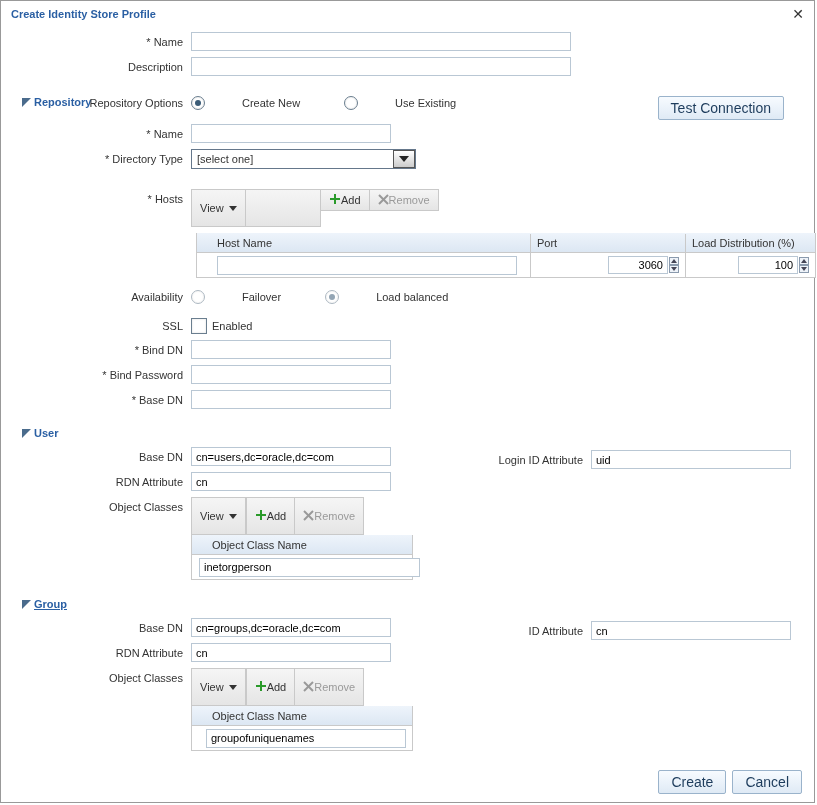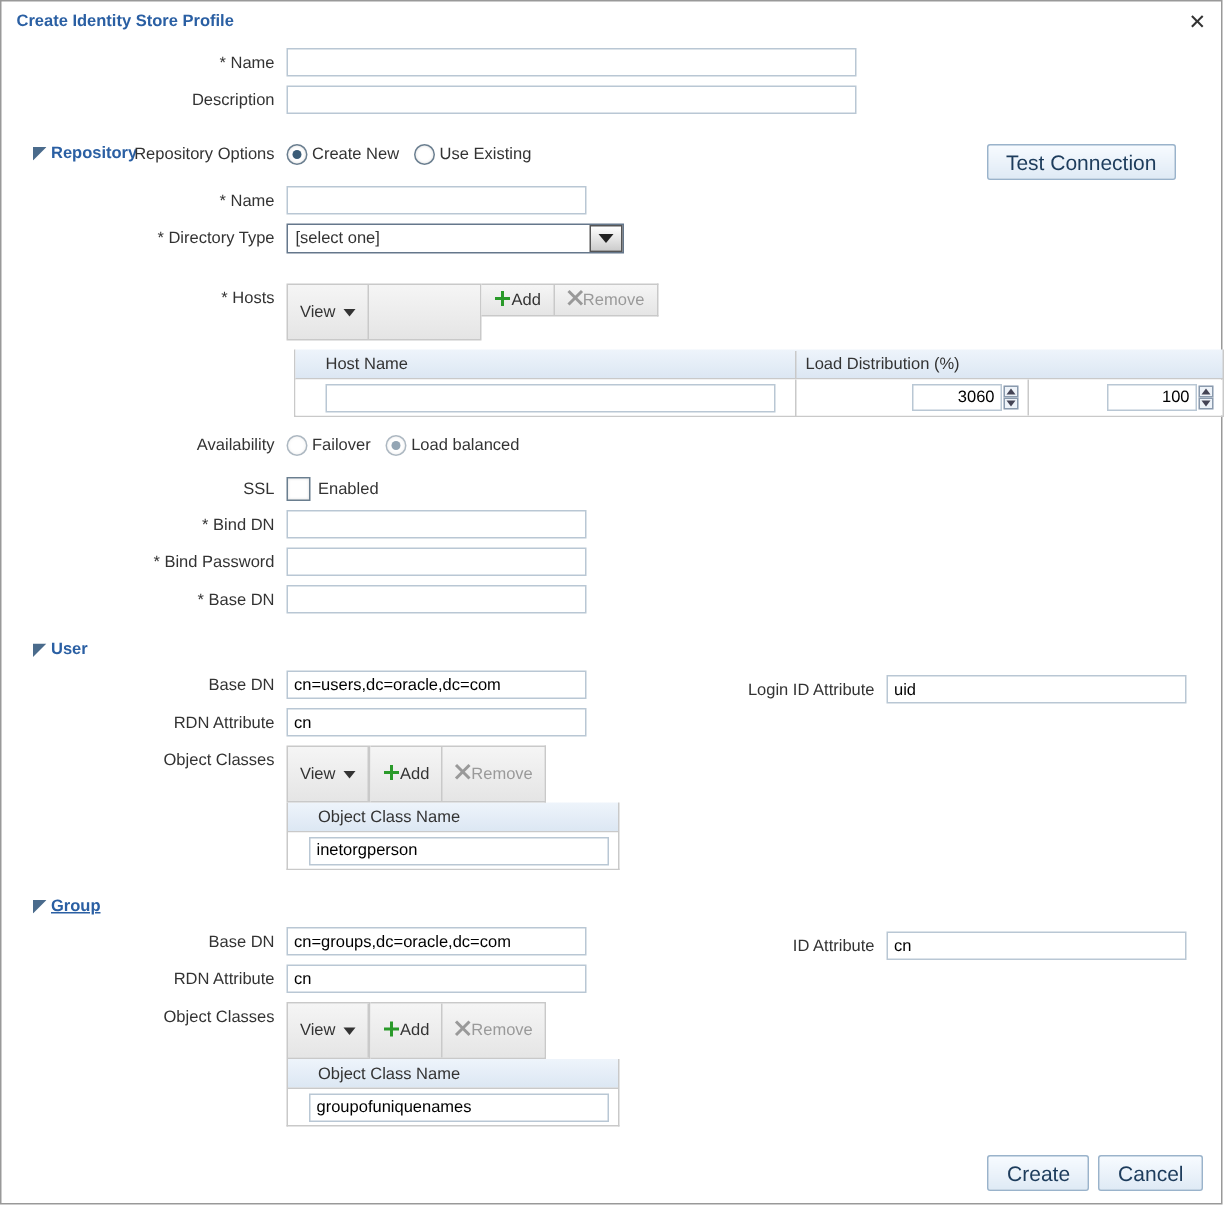--- a/index.html
+++ b/index.html
@@ -13,21 +13,21 @@
   .label{width:175px;text-align:right;padding-right:8px;color:#333;}
   .req::before{content:"* ";}
   input[type=text],input[type=password]{border:1px solid #b9c7d4;height:19px;padding:1px 4px;font-size:11px;background:#fff;}
   .w380{width:380px;}
   .w200{width:200px;}
 
   .section-header{color:#2a5fa3;font-weight:bold;font-size:11px;display:flex;align-items:center;margin:8px 0 8px 0;padding-left:6px;}
   .section-header .tri{margin-right:3px;}
   .tri svg{display:block;}
 
-  .radio-group{display:flex;align-items:center;}
+  .radio-group{display:flex;align-items:center;gap:34px;}
   .radio{width:14px;height:14px;border:1px solid #6a7e8f;border-radius:50%;margin-right:3px;display:inline-flex;align-items:center;justify-content:center;background:#fff;box-shadow:inset 0 0 2px rgba(0,0,0,.15);}
   .radio.sel::after{content:"";width:6px;height:6px;border-radius:50%;background:#3b5c77;}
   .radio.dis{opacity:.55;}
   .checkbox{width:16px;height:16px;border:1px solid #6a7e8f;background:#fff;box-shadow:inset 0 0 2px rgba(0,0,0,.15);}
 
   .btn{background:linear-gradient(#f7fbff,#dfeaf5);border:1px solid #9ab3cb;border-radius:2px;padding:3px 12px;font-size:14px;color:#1d3c5c;cursor:pointer;}
 
   .select{border:1px solid #65778b;height:20px;width:225px;display:flex;align-items:center;justify-content:space-between;padding:0 0 0 5px;background:#fff;}
   .select .arrow-box{width:22px;height:18px;border:1px solid #555;background:linear-gradient(#fff,#ccc);display:flex;align-items:center;justify-content:center;}
   .arrow-down{width:0;height:0;border-left:5px solid transparent;border-right:5px solid transparent;border-top:6px solid #222;}
@@ -160,20 +160,21 @@
           </span>
           <span>Remove</span>
         </div>
       </div>
     </div>
 
     <div class="table hosts-table">
       <div class="thead">
         <div class="th"></div>
         <div class="th" style="flex:0 0 320px;">Host Name</div>
+        <div class="th" style="flex:0 0 155px;">Port</div>
         <div class="th" style="flex:1;border-right:none;">Load Distribution (%)</div>
       </div>
       <div class="trow">
         <div class="td"></div>
         <div class="td" style="flex:0 0 320px;"><input type="text" style="width: 300px;" value=""></div>
         <div class="td" style="flex:0 0 155px;display:flex;justify-content:flex-end;">
           <div class="spin">
               <input type="text" value="3060" style="">
               <div class="spins">
                 <div class="up"></div>
@@ -276,21 +277,21 @@
             </div>
           </div>
         </div>
         <div class="table small-table">
           <div class="thead">
             <div class="th"></div>
             <div class="th oc" style="border-right:none;">Object Class Name</div>
           </div>
           <div class="trow">
             <div class="td"></div>
-            <div class="td" style="flex:1;border-right:none;"><input type="text" style="width: 200px;" value="inetorgperson"></div>
+            <div class="td" style="flex:1;border-right:none;"><input type="text" style="width: 221px;" value="inetorgperson"></div>
           </div>
         </div>
       </div>
     </div>
 
     <div class="section-header" style="margin-top:18px;text-decoration:underline;">
       <span class="tri">
         <svg width="9" height="9">
             <polygon points="0,0 9,0 0,9" fill="#4a6b8c"></polygon>
           </svg>

